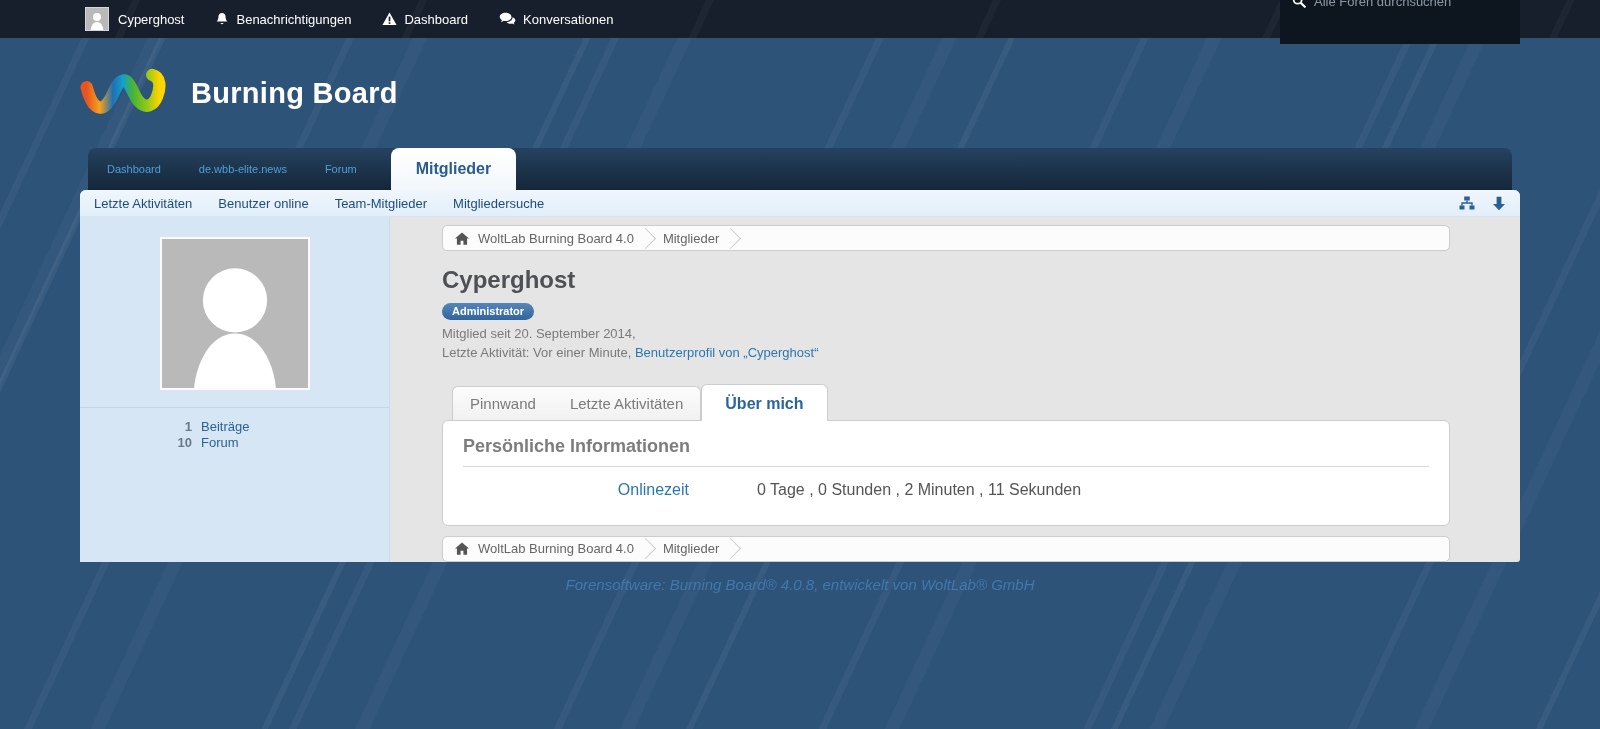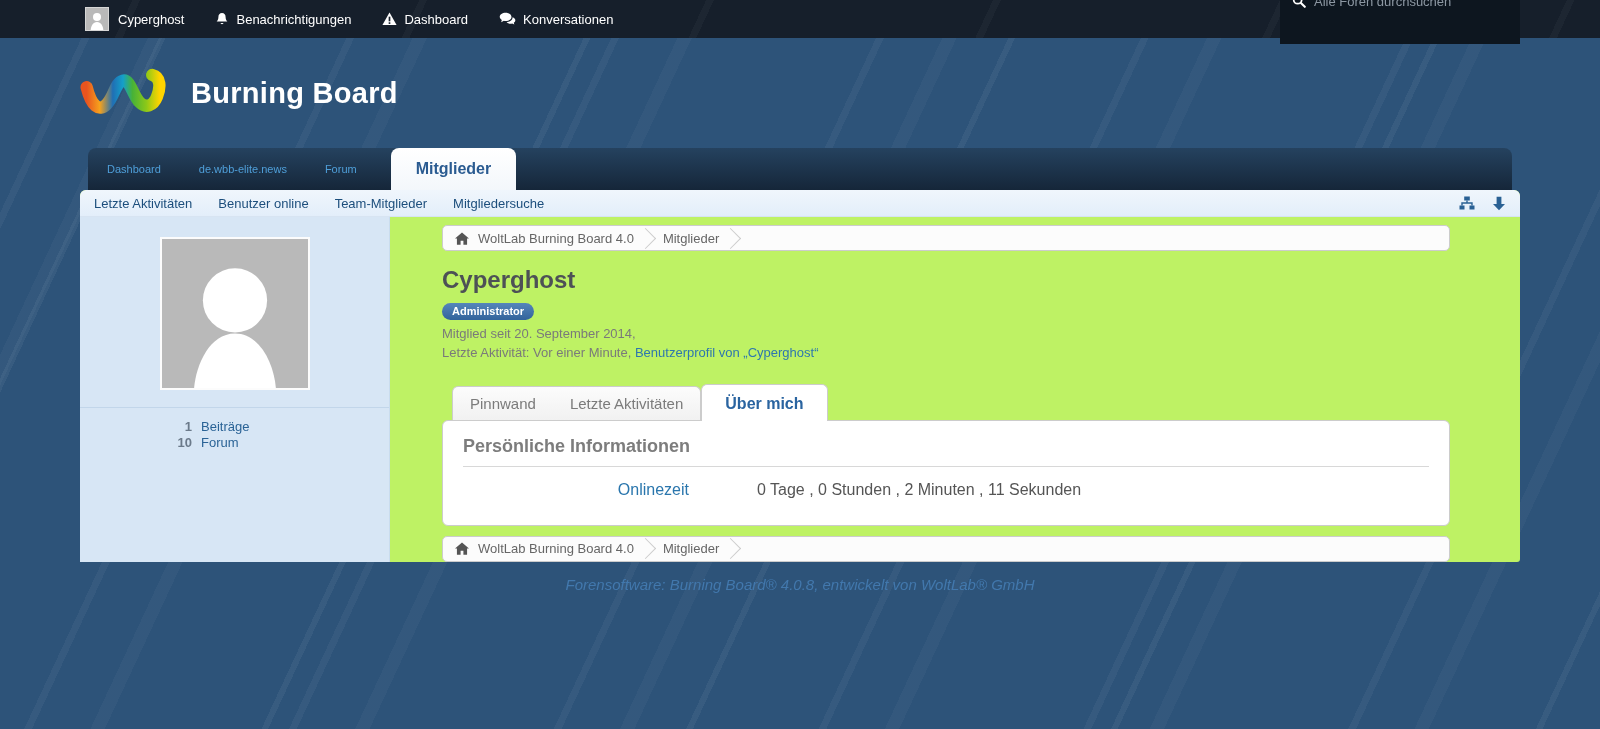--- a/index.html
+++ b/index.html
@@ -31,21 +31,21 @@
   .logo { display:flex; align-items:center; gap:16px; }
   .logo-text { color:#ffffff; font-size:29px; font-weight:bold; letter-spacing:0.3px; }
 
   
   .nav { margin:0 8px; height:42px; border-radius:8px 8px 0 0;
     background:linear-gradient(180deg,#25425f,#152639); display:flex; align-items:stretch; padding:0 0 0 0; }
   .nav-tab { line-height:42px; padding:0 19px; color:#4f9fd9; font-size:11px; }
   .nav-tab.active { background:linear-gradient(180deg,#ffffff,#f3f7fb); color:#2a5b91; font-weight:bold; font-size:16px; border-radius:8px 8px 0 0; margin-left:15px; padding:0 25px; }
 
   
-  .wrapper { background:#bef264; border-radius:6px 6px 3px 3px; }
+  .wrapper { background:#e5e5e5; border-radius:6px 6px 3px 3px; }
   .subnav { height:27px; background:linear-gradient(180deg,#f0f6fc,#e3eefa); border-bottom:1px solid #d7e4f2; display:flex; align-items:center; padding:0 14px; border-radius:6px 6px 0 0; }
   .subnav a.snlink { color:#1c4e7c; font-size:13px; margin-right:26px; }
   .subnav-icons { margin-left:auto; display:flex; align-items:center; gap:17px; }
 
   .main { display:flex; min-height:329px; }
   .sidebar { width:310px; flex-shrink:0; background:#d7e6f5; border-right:1px solid #c9dcee; padding-top:20px; }
   .avatar { width:150px; height:153px; margin:0 auto; border:2px solid #fcfcfc; background:#b9b9b9; display:block; }
   .sb-divider { border-top:1px solid #c2d6ea; margin-top:17px; }
   .sb-stats { padding-top:11px; }
   .stat { display:flex; font-size:13px; line-height:16px; }

